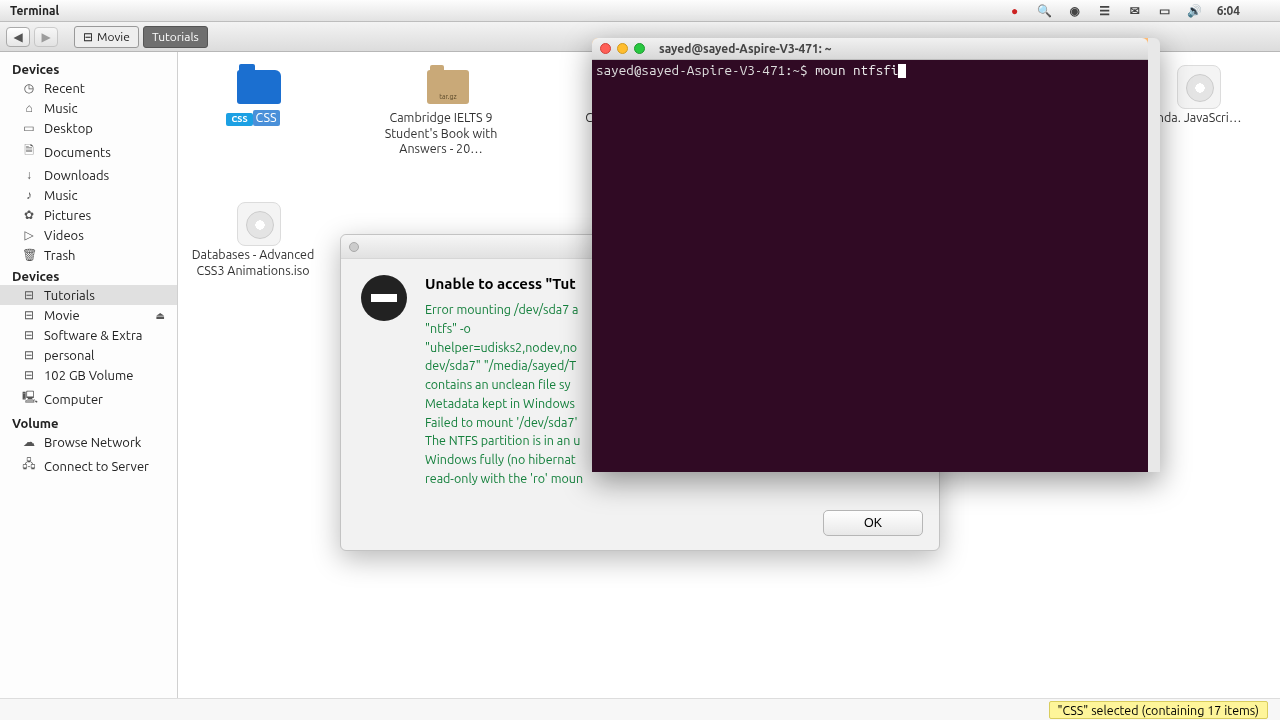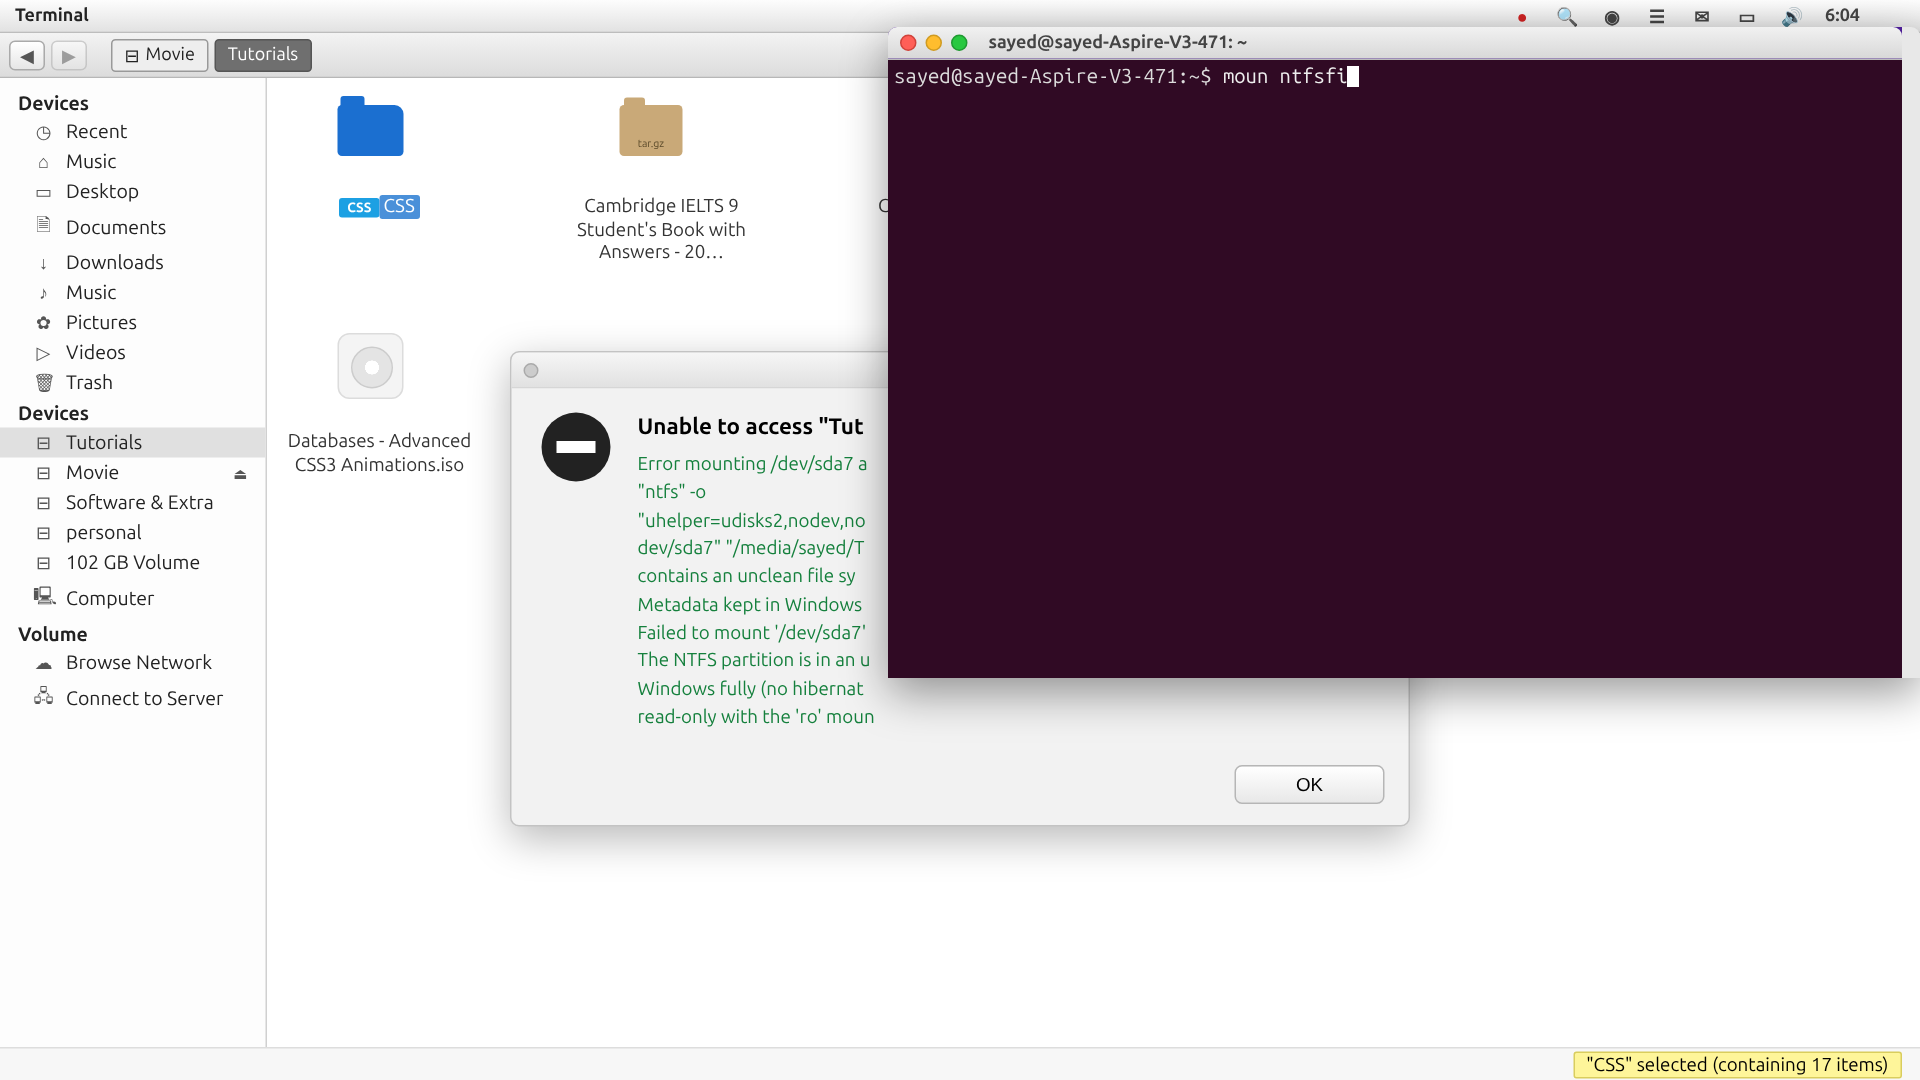--- a/index.html
+++ b/index.html
@@ -28,21 +28,21 @@
 #sidebar { width:178px; border-right:1px solid #d0d0d0; background:#fdfdfd; padding-top:6px; overflow:hidden; }
 .shead { font-weight:bold; font-size:13px; padding:4px 12px 2px; color:#222; }
 .sitem { display:flex; align-items:center; gap:8px; padding:3px 12px 3px 22px; font-size:13px; color:#222; }
 .sitem .ico { width:14px; text-align:center; color:#555; font-size:12px; }
 .sitem.sel { background:#e0e0e0; }
 .sitem .eject { margin-left:auto; color:#555; font-size:10px; }
 
 #content { flex:1; position:relative; background:#fff; padding:14px 10px; }
 .grid { display:flex; flex-wrap:wrap; gap:46px 58px; align-content:flex-start; }
 .fitem { width:130px; text-align:center; font-size:12.5px; color:#333; line-height:1.25; }
-.fitem .thumb { width:56px; height:42px; margin:0 auto 22px; display:flex; align-items:center; justify-content:flex-start; }
+.fitem .thumb { width:56px; height:42px; margin:0 auto 2px; display:flex; align-items:center; justify-content:flex-end; }
 .folder-blue { width:44px; height:34px; background:#1b6fd0; border-radius:3px 6px 3px 3px; position:relative; }
 .folder-blue::before { content:""; position:absolute; top:-6px; left:2px; width:16px; height:8px; background:#1b6fd0; border-radius:2px 2px 0 0; }
 .css-tag { display:inline-block; background:#1ca0e3; color:#fff; font-size:9px; font-weight:bold; padding:1px 5px; border-radius:2px; margin-top:2px; }
 .folder-box { width:42px; height:34px; background:#c9a978; border-radius:3px; position:relative; }
 .folder-box::before { content:""; position:absolute; top:-5px; left:3px; width:14px; height:6px; background:#c9a978; border-radius:2px 2px 0 0; }
 .folder-box .tag { position:absolute; left:0; right:0; bottom:3px; font-size:7px; text-align:center; color:#5b4a2a; }
 .iso-disc { width:44px; height:44px; border-radius:8px; background:#f4f4f4; border:1px solid #dcdcdc; position:relative; }
 .iso-disc::after { content:""; position:absolute; left:8px; top:8px; width:26px; height:26px; border-radius:50%;
   background:radial-gradient(circle,#fff 25%,#e4e4e4 26% 100%); border:1px solid #ccc; }
 .fitem.sel .name { background:#4a90d9; color:#fff; border-radius:2px; padding:0 3px; display:inline-block; }
@@ -61,22 +61,22 @@
 #dlg-body { padding:16px 20px 14px; display:flex; gap:18px; }
 .stop-icon { width:46px; height:46px; border-radius:50%; background:#222; position:relative; flex:0 0 46px; }
 .stop-icon::after { content:""; position:absolute; left:10px; right:10px; top:19px; height:8px; background:#fff; }
 #dlg-body h3 { font-size:15px; margin-bottom:8px; }
 #dlg-body p { font-size:12.5px; color:#15803d; line-height:1.5; white-space:pre-line; }
 #dlg-foot { padding:8px 16px 14px; display:flex; justify-content:flex-end; }
 .okbtn { width:100px; height:26px; border:1px solid #b6b6b6; border-radius:5px;
   background:linear-gradient(#fff,#e8e8e8); font-size:12.5px; }
 
 
-#term { position:absolute; left:592px; top:18px; width:688px; height:434px;
-  background:#4c1d95; border-radius:6px 6px 0 0; box-shadow:0 10px 30px rgba(0,0,0,.4);
+#term { position:absolute; left:592px; top:38px; width:568px; height:434px;
+  background:#fdba74; border-radius:6px 6px 0 0; box-shadow:0 10px 30px rgba(0,0,0,.4);
   display:flex; flex-direction:column; border-right:12px solid #e8e8e8; }
 #term-title { height:22px; background:linear-gradient(#f1f1f1,#d8d8d8); border-bottom:1px solid #bcbcbc;
   border-radius:6px 6px 0 0; display:flex; align-items:center; padding:0 8px; gap:6px;
   font-size:12px; font-weight:bold; color:#444; }
 .tl-red{width:11px;height:11px;border-radius:50%;background:#ff5f57;border:1px solid #d1423a;}
 .tl-yel{width:11px;height:11px;border-radius:50%;background:#ffbd2e;border:1px solid #d09b21;}
 .tl-grn{width:11px;height:11px;border-radius:50%;background:#28c840;border:1px solid #1f9a31;}
 #term-body { flex:1; background:#300a24; color:#eee; font-family:"Ubuntu Mono","DejaVu Sans Mono",monospace;
   font-size:13.5px; padding:2px 4px; position:relative; }
 #term-body .user { color:#dcdcdc; }

